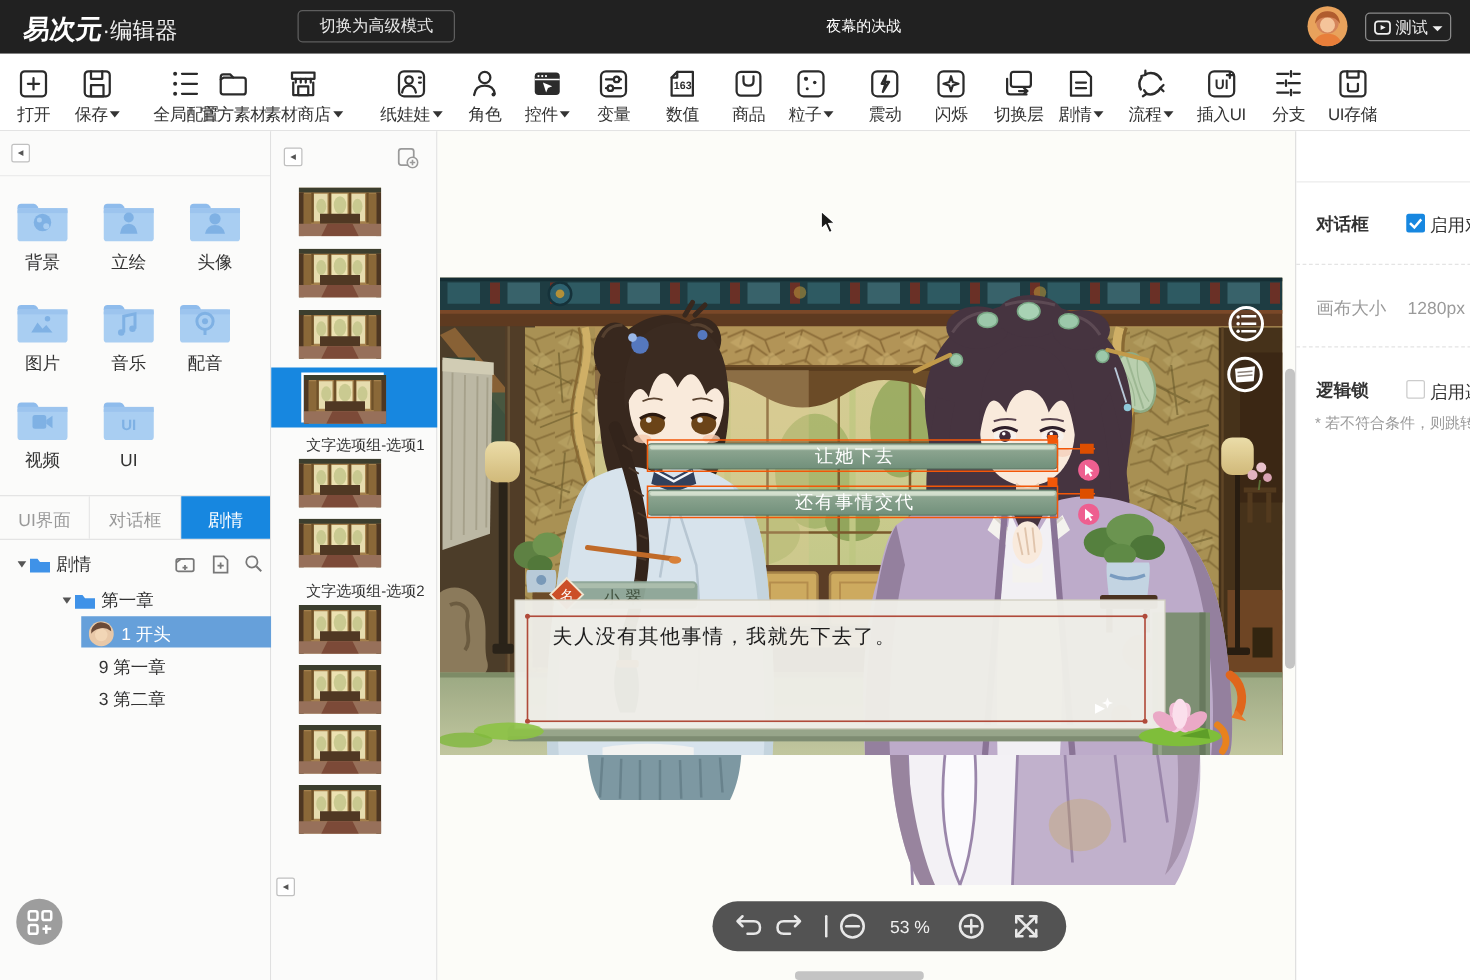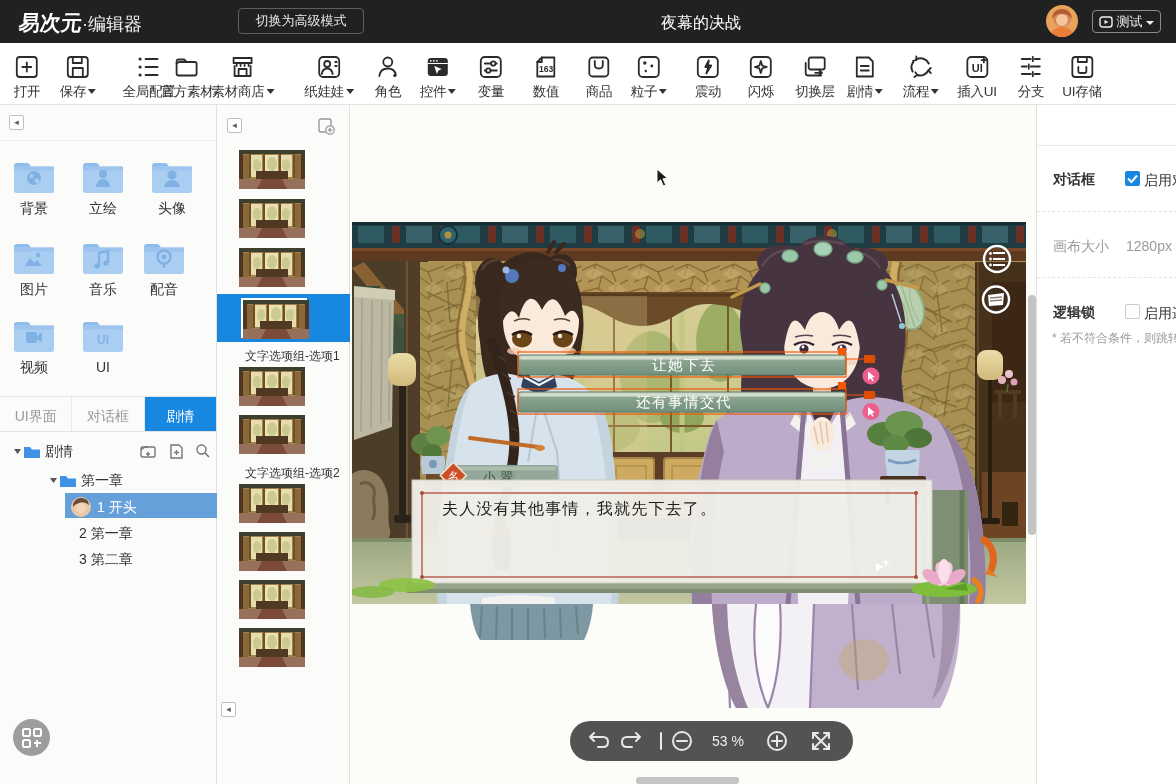--- a/index.html
+++ b/index.html
@@ -3,21 +3,21 @@
 <meta charset="utf-8">
 <style>
 *{margin:0;padding:0;box-sizing:border-box;}
 html,body{width:1176px;height:784px;}
 body{position:relative;font-family:"Liberation Sans",sans-serif;background:#fff;overflow:hidden;}
 
 #topbar{position:absolute;left:0;top:0;width:1176px;height:43px;background:#212121;}
 #logo{position:absolute;left:19px;top:9px;color:#fff;font-weight:bold;font-size:21px;letter-spacing:0px;transform:skewX(-6deg);}
 #logosub{position:absolute;left:82px;top:12px;color:#f2f2f2;font-size:18px;}
 #modebtn{position:absolute;left:238px;top:8px;width:126px;height:26px;border:1px solid #5e5e5e;border-radius:4px;color:#e8e8e8;font-size:13px;text-align:center;line-height:24px;}
-#title{position:absolute;left:661px;top:13px;color:#fff;font-size:16px;}
+#title{position:absolute;left:661px;top:13px;color:#fff;font-size:12px;}
 #avatar{position:absolute;left:1046px;top:5px;width:32px;height:32px;border-radius:50%;background:#e8a25c;overflow:hidden;}
 #testbtn{position:absolute;left:1092px;top:10px;width:69px;height:23px;border:1px solid #8a8a8a;border-radius:4px;color:#f0f0f0;font-size:13px;line-height:21px;text-align:center;}
 
 #toolbar{position:absolute;left:0;top:43px;width:1176px;height:62px;background:#fff;border-bottom:1px solid #e3e3e3;}
 .titem{position:absolute;top:11px;transform:translateX(-50%);text-align:center;white-space:nowrap;}
 .titem svg{display:block;margin:0 auto;}
 .tlabel{display:block;margin-top:3px;font-size:13.5px;color:#333;letter-spacing:-0.3px;}
 .caret{display:inline-block;width:0;height:0;border-left:4px solid transparent;border-right:4px solid transparent;border-top:5px solid #333;margin-left:2px;vertical-align:2px;}
 
 #leftpanel{position:absolute;left:0;top:105px;width:217px;height:679px;background:#fbfbfa;border-right:1px solid #e0e0e0;}
@@ -327,21 +327,21 @@
 <path d="M0 6 L7 6 L3.5 11 Z" fill="#555"></path>
 <path d="M10 4 L16 4 L18 6.5 L26 6.5 L26 15 L10 15 Z" fill="#3f92e8"></path>
 <text x="31" y="13" font-size="14" fill="#333" font-family="Liberation Sans">第一章</text>
 </svg></div>
 <div class="trow" style="left:71px;top:392px;z-index:3;"><svg width="140" height="22">
 <circle cx="10" cy="10" r="10" fill="#e8c8a8"></circle>
         <path d="M2 7 Q5 0 11 1 Q18 2 18 8 Q13 4 8 6 Q4 7 2 10 Z" fill="#6a4a38"></path>
         <circle cx="10" cy="11" r="5" fill="#f2d6b6"></circle>
 <text x="26" y="15" font-size="14" fill="#fff" font-family="Liberation Sans">1  开头</text>
 </svg></div>
-<div class="trow" style="left:79px;top:420px;">2  第一章</div>
+<div class="trow" style="left:79px;top:420px;">9  第一章</div>
 <div class="trow" style="left:79px;top:446px;">3  第二章</div>
 
 <div id="tabs">
       <div>UI界面</div>
       <div>对话框</div>
       <div class="act">剧情</div>
     </div>
   <div id="selrow"></div>
   <div id="qrcirc"><svg width="37" height="37" viewBox="0 0 37 37">
 <g fill="none" stroke="#fff" stroke-width="2">

